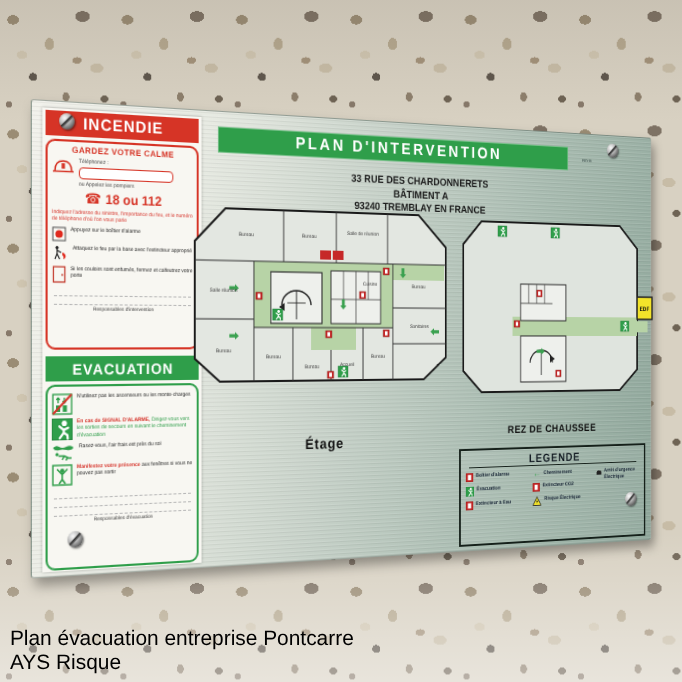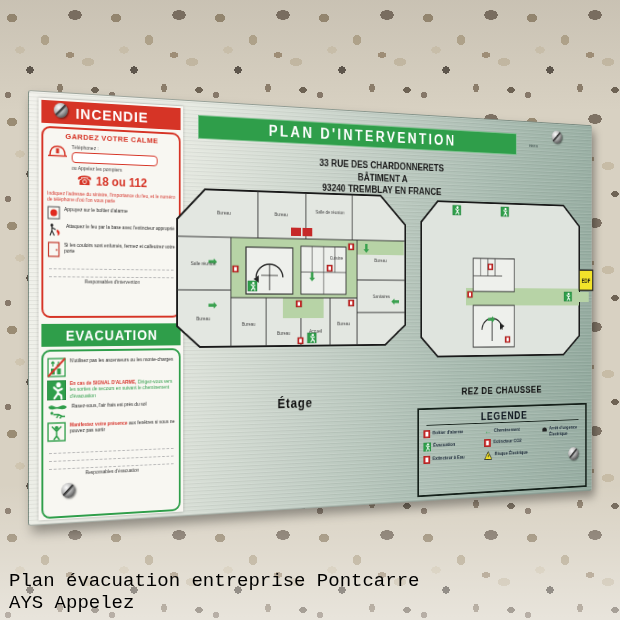--- a/index.html
+++ b/index.html
@@ -78,21 +78,21 @@
   .legend-title{margin:3px 10px 2px 10px;border-bottom:1.5px solid #15201a;
     text-align:center;font-weight:bold;font-size:12px;letter-spacing:1px;color:#101820;}
   .legend-cols{display:flex;padding:3px 6px 0 6px;gap:4px;}
   .lcol{display:flex;flex-direction:column;gap:5px;}
   .lcol.c1{width:37%;}.lcol.c2{width:36%;}.lcol.c3{width:27%;}
   .litem{display:flex;align-items:flex-start;gap:3px;}
   .litem .llab{font-size:5.5px;font-weight:bold;color:#1d2a3a;line-height:1.2;}
   .arrow-glyph{color:#3aa14f;font-weight:bold;font-size:10px;line-height:.8;}
   
   .caption{position:absolute;left:9px;top:570px;z-index:5;color:#000;
-    font-family:Liberation Mono, monospace;font-size:19px;line-height:1.18;}
+    font-family:Liberation Sans, sans-serif;font-size:19px;line-height:1.18;}
 </style>
 </head>
 <body>
 
 <div class="scene">
 
   <svg width="0" height="0" style="position:absolute">
     <defs>
       <g id="runner">
         <circle cx="5.6" cy="1.9" r="1.4" fill="#fff"></circle>
@@ -419,16 +419,16 @@
             </div>
           </div>
         </div>
       </div>
 
     </div>
   </div>
 
   <div class="caption">
     <div>Plan évacuation entreprise Pontcarre</div>
-    <div>AYS Appelez</div>
+    <div>AYS Risque</div>
   </div>
 
 </div>
 
 </body></html>

